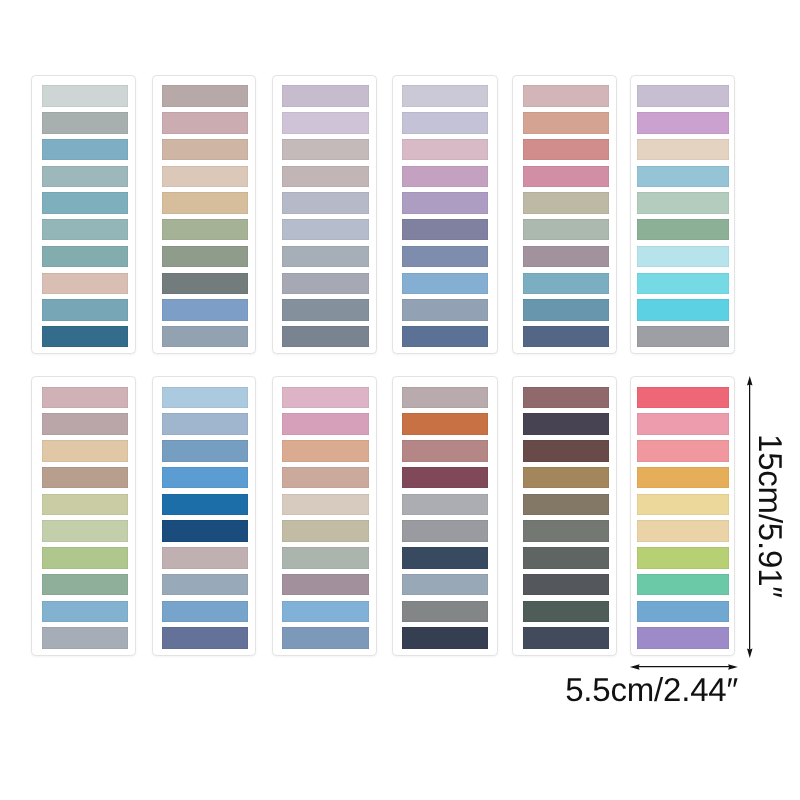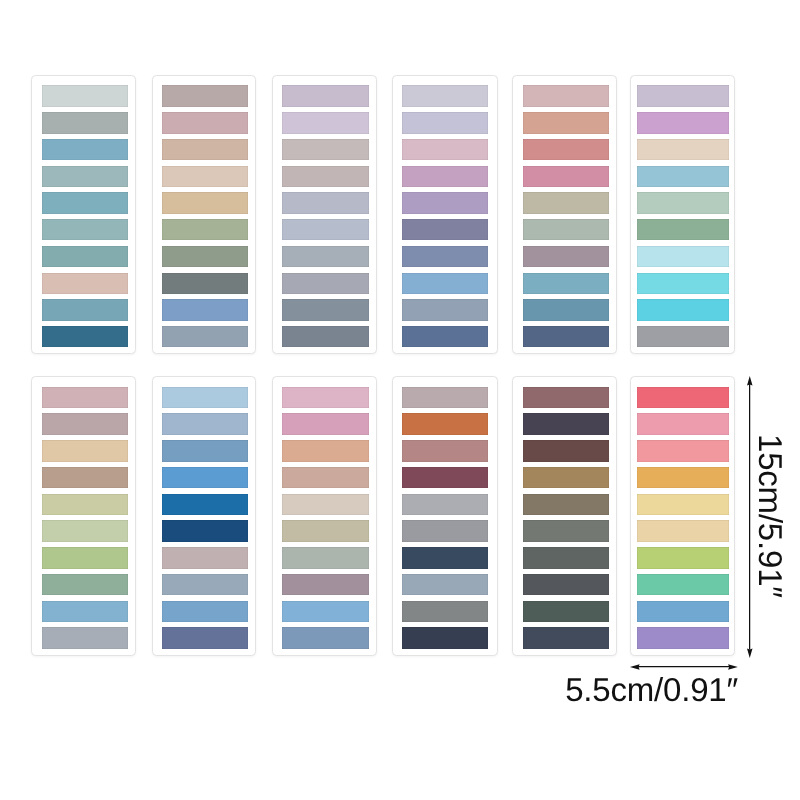--- a/index.html
+++ b/index.html
@@ -204,16 +204,16 @@
         <polygon points="6.75,284.1 9.5,274.4 6.75,275.4 4.0,274.4" fill="#111"></polygon>
       </svg>
       <div class="dim-text dim-text-v">15cm/5.91″</div>
     </div>
     <div class="dim dim-h">
       <svg width="116" height="14" viewBox="0 0 116 14" style="left:628px;top:660px;">
         <polygon points="1.9,6.95 11.6,4.2 10.6,6.95 11.6,9.7" fill="#111"></polygon>
         <rect x="9.0" y="6.0" width="93.0" height="1.25" fill="#111"></rect>
         <polygon points="109.8,6.95 100.1,4.2 101.1,6.95 100.1,9.7" fill="#111"></polygon>
       </svg>
-      <div class="dim-text dim-text-h">5.5cm/0.91″</div>
+      <div class="dim-text dim-text-h">5.5cm/2.44″</div>
     </div>
   </div>
 </div>
 
 </body></html>

